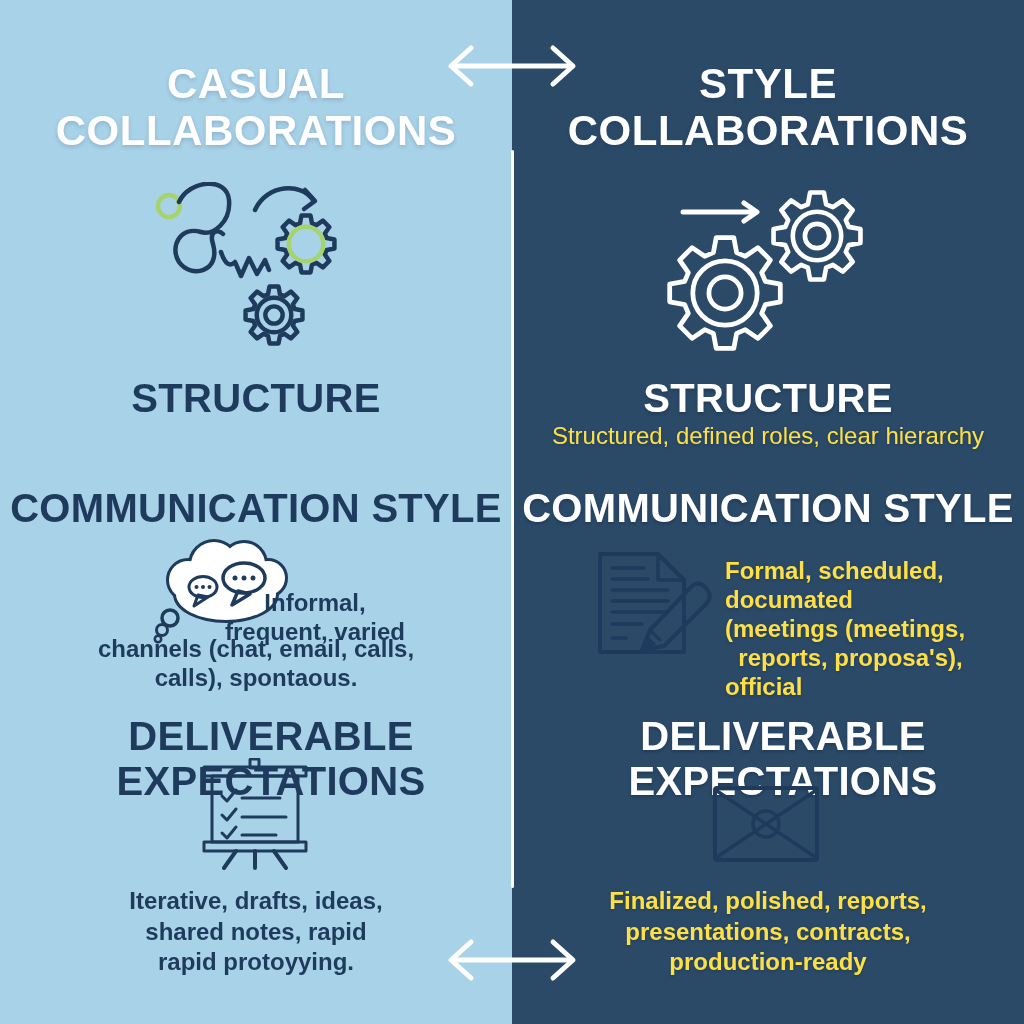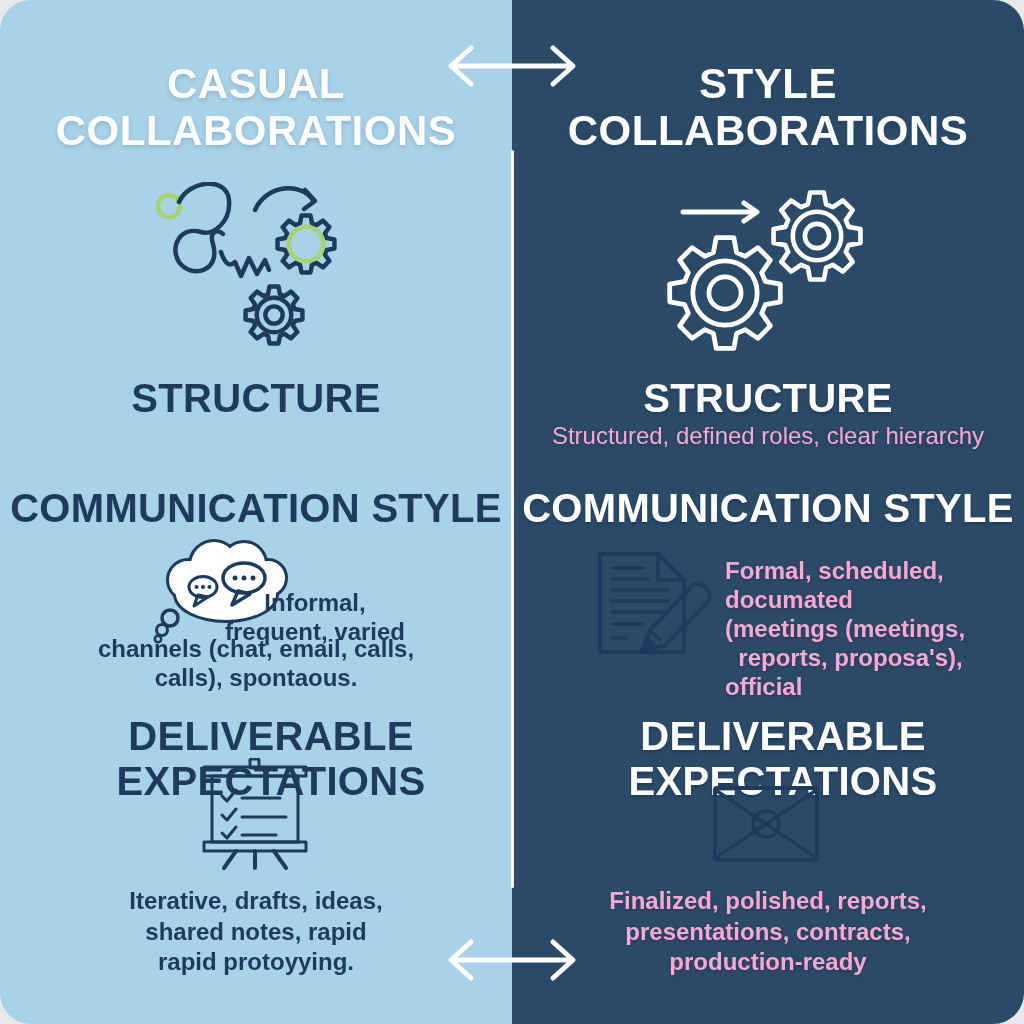--- a/index.html
+++ b/index.html
@@ -1,19 +1,18 @@
 <!DOCTYPE html>
 <html style="--left-bg: #A8D2E8; --right-bg: #2B4A68; --navy: #1E3A5C; --white-text: #FFFFFF; --lime-accent: #A6D36C; --green-accent: #8CC98F; --bubble-blue: #7CC5EA; --seal-green: #90CD70;"><head>
 <meta charset="utf-8">
 <style>
   html,body{margin:0;padding:0;background:#e8e8e8;}
   #stage{
     position:relative;width:1024px;height:1024px;overflow:hidden;
     font-family:"Liberation Sans",sans-serif;
-    border-radius:31px;
   }
   .half{position:absolute;top:0;width:512px;height:1024px;}
   .half-left{left:0;background:var(--left-bg,#A8D2E8);}
   .half-right{left:512px;background:var(--right-bg,#2B4A68);}
   .divider{position:absolute;left:511px;top:150px;width:3px;height:738px;
     background:#fff;border-radius:2px;}
   .swap-arrow{position:absolute;left:437px;width:150px;height:56px;}
   #swap-top{top:38px;}
   #swap-bottom{top:932px;}
   .pre{white-space:pre-line;font-weight:bold;}
@@ -23,21 +22,21 @@
     text-shadow:0 2px 4px rgba(20,40,70,.18);
   }
   .heading{
     position:absolute;left:0;width:100%;text-align:center;
     font-weight:bold;font-size:40px;letter-spacing:.3px;
   }
   .half-left .heading{color:var(--navy,#1E3A5C);}
   .half-right .heading{color:#fff;text-shadow:0 2px 3px rgba(10,25,45,.3);}
   .body-text{position:absolute;font-size:24px;line-height:1.22;}
   .half-left .body-text{color:var(--navy,#1E3A5C);}
-  .half-right .body-text{color:#f9a8d4;text-shadow:0 1px 3px rgba(10,25,45,.3);}
+  .half-right .body-text{color:#fde047;text-shadow:0 1px 3px rgba(10,25,45,.3);}
   .h-structure{top:376px;}
   .t-structure{top:421px;left:0;width:100%;text-align:center;}
   .h-comm{top:486px;}
   .h-deliv{top:714px;margin-left:15px;}
   .t-deliv{top:886px;left:0;width:100%;text-align:center;line-height:1.28;}
   .icon-abs{position:absolute;}
   
   svg{display:block;}
   .st-navy{stroke:var(--navy,#1E3A5C);fill:none;stroke-linecap:round;stroke-linejoin:round;}
   .st-white{stroke:#fff;fill:none;stroke-linecap:round;stroke-linejoin:round;}

